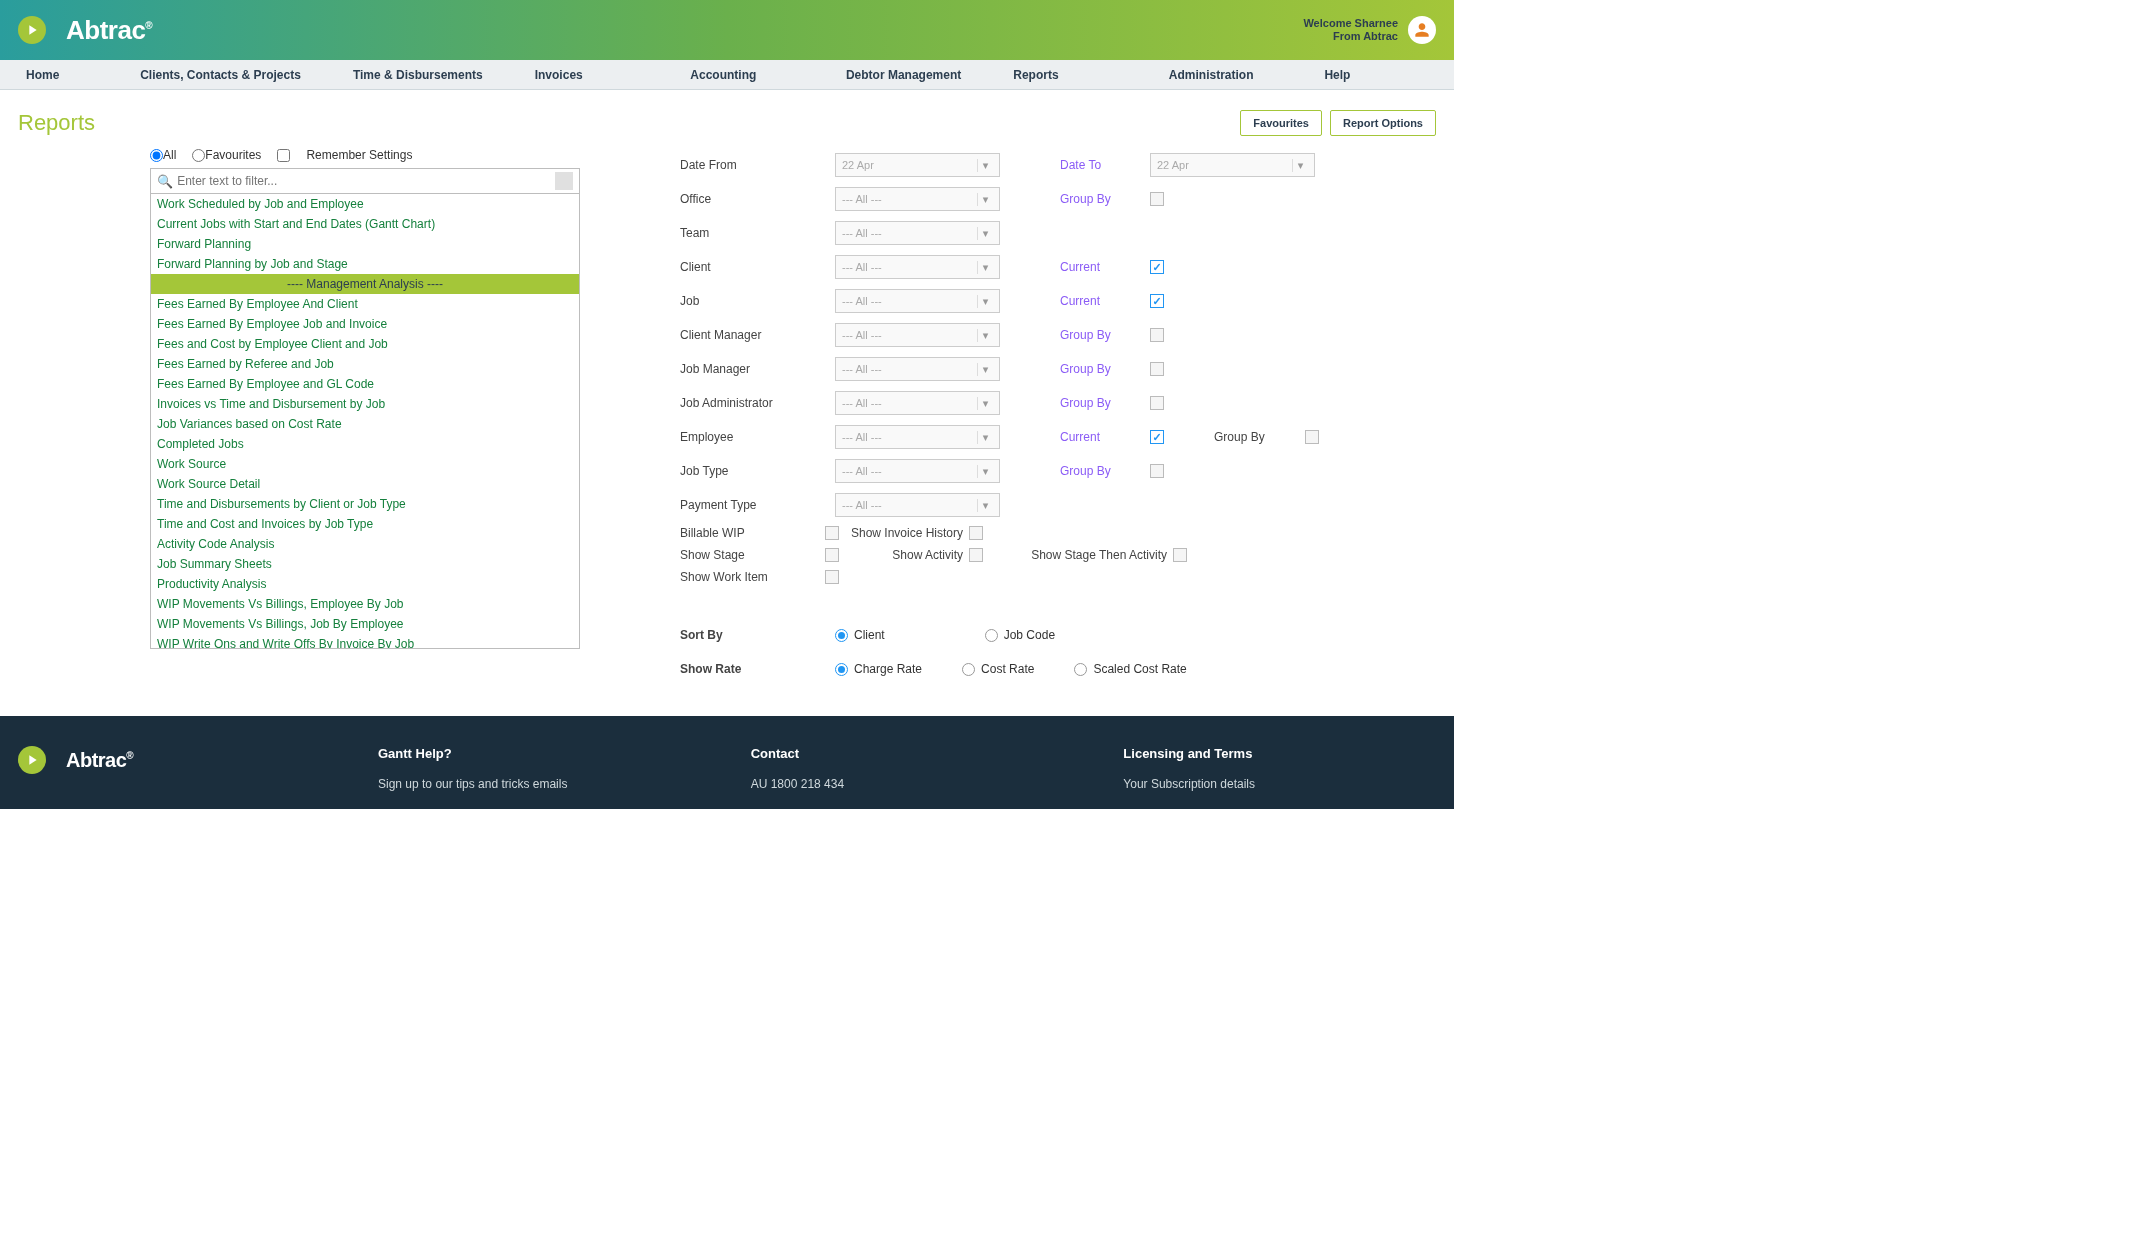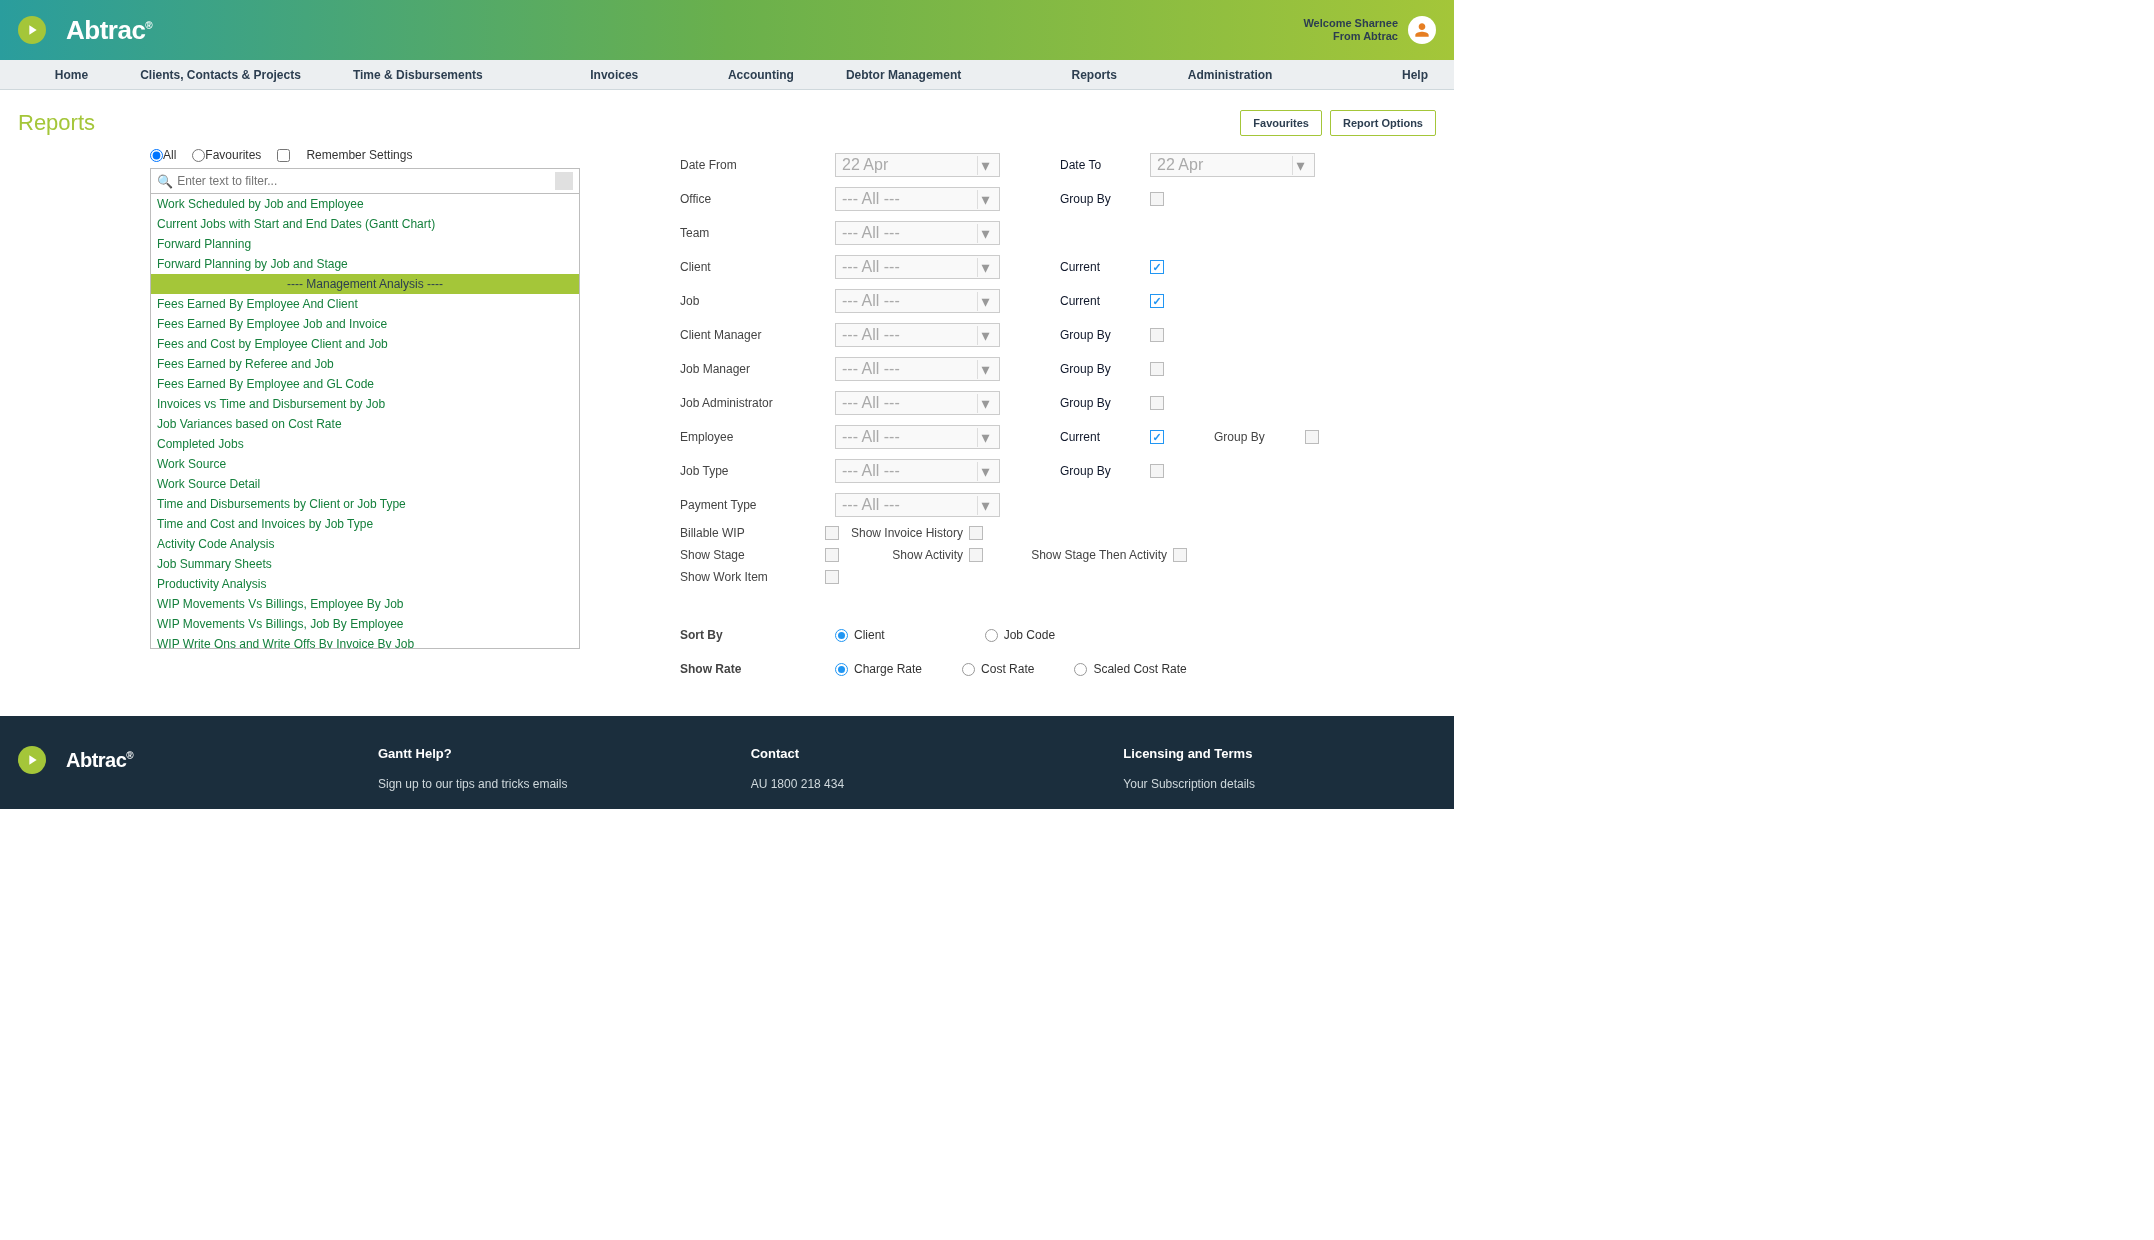--- a/index.html
+++ b/index.html
@@ -11,21 +11,21 @@
   .logo-badge { width: 28px; height: 28px; background: #a4c639; border-radius: 50%; display: flex; align-items: center; justify-content: center; position: relative; }
   .logo-badge svg { width: 16px; height: 16px; }
   .logo-text { font-size: 26px; font-weight: 700; color: #fff; letter-spacing: -0.5px; }
   .logo-text sup { font-size: 10px; vertical-align: super; }
   .welcome { text-align: right; font-size: 11px; font-weight: 700; color: #2c3e50; line-height: 1.2; display: flex; align-items: center; gap: 10px; }
   .avatar { width: 28px; height: 28px; background: #fff; border-radius: 50%; display: flex; align-items: center; justify-content: center; }
   .avatar svg { fill: #e67e22; width: 20px; height: 20px; }
   
   
   .nav { background: #eceff1; height: 30px; display: flex; align-items: center; border-bottom: 1px solid #cfd8dc; }
-  .nav-item { font-size: 12px; font-weight: 700; color: #2c3e50; padding: 0 26px; cursor: pointer; white-space: nowrap; flex: 1; text-align: right; }
+  .nav-item { font-size: 12px; font-weight: 700; color: #2c3e50; padding: 0 26px; cursor: pointer; white-space: nowrap; flex: 1; text-align: left; }
   .nav-item:first-child { flex: 0.6; }
   
   
   .page-head { display: flex; justify-content: space-between; align-items: center; padding: 20px 18px 12px; }
   .page-title { color: #a4c639; font-size: 22px; font-weight: 400; }
   .page-btns { display: flex; gap: 8px; }
   .out-btn { border: 1px solid #a4c639; background: #fff; color: #2c3e50; font-size: 11px; font-weight: 700; padding: 6px 12px; cursor: pointer; border-radius: 2px; }
   
   
   .main { display: flex; padding: 0 18px 30px 150px; gap: 100px; }
@@ -52,23 +52,23 @@
   
   .list-box::-webkit-scrollbar { width: 16px; }
   .list-box::-webkit-scrollbar-track { background: #f1f1f1; }
   .list-box::-webkit-scrollbar-thumb { background: #c1c1c1; }
   
   
   .form-row { display: flex; align-items: center; min-height: 34px; font-size: 12px; gap: 10px; }
   .form-row .lbl { width: 145px; color: #444; }
   .form-row .lbl.bold { font-weight: 700; }
   .ctrl { width: 165px; }
-  .sel { width: 100%; height: 24px; border: 1px solid #ccc; background: #f9f9f9; color: #aaa; font-size: 16px; padding: 0 6px; display: flex; align-items: center; justify-content: space-between; }
+  .sel { width: 100%; height: 24px; border: 1px solid #ccc; background: #f9f9f9; color: #aaa; font-size: 11px; padding: 0 6px; display: flex; align-items: center; justify-content: space-between; }
   .sel .caret { width: 16px; text-align: center; color: #999; border-left: 1px solid #ddd; }
-  .lbl2 { width: 130px; padding-left: 50px; color: #0f172a; }
+  .lbl2 { width: 130px; padding-left: 50px; color: #8b5cf6; }
   .cbox { width: 14px; height: 14px; border: 1px solid #bbb; background: #f5f5f5; display: inline-flex; align-items: center; justify-content: center; }
   .cbox.checked { background: #fff; border-color: #2196f3; }
   .cbox.checked::after { content: "✓"; color: #2196f3; font-size: 11px; font-weight: 700; }
   .lbl3 { padding-left: 40px; color: #444; }
   .inline-check-row { display: flex; align-items: center; gap: 0; font-size: 12px; min-height: 22px; }
   .inline-check-row .ilbl { color: #444; }
   .spacer-sm { width: 145px; }
   
   .radio-opt { display: inline-flex; align-items: center; gap: 6px; margin-right: 30px; font-size: 12px; }
   .rdot { width: 13px; height: 13px; border: 1px solid #999; border-radius: 50%; display: inline-flex; align-items: center; justify-content: center; }

